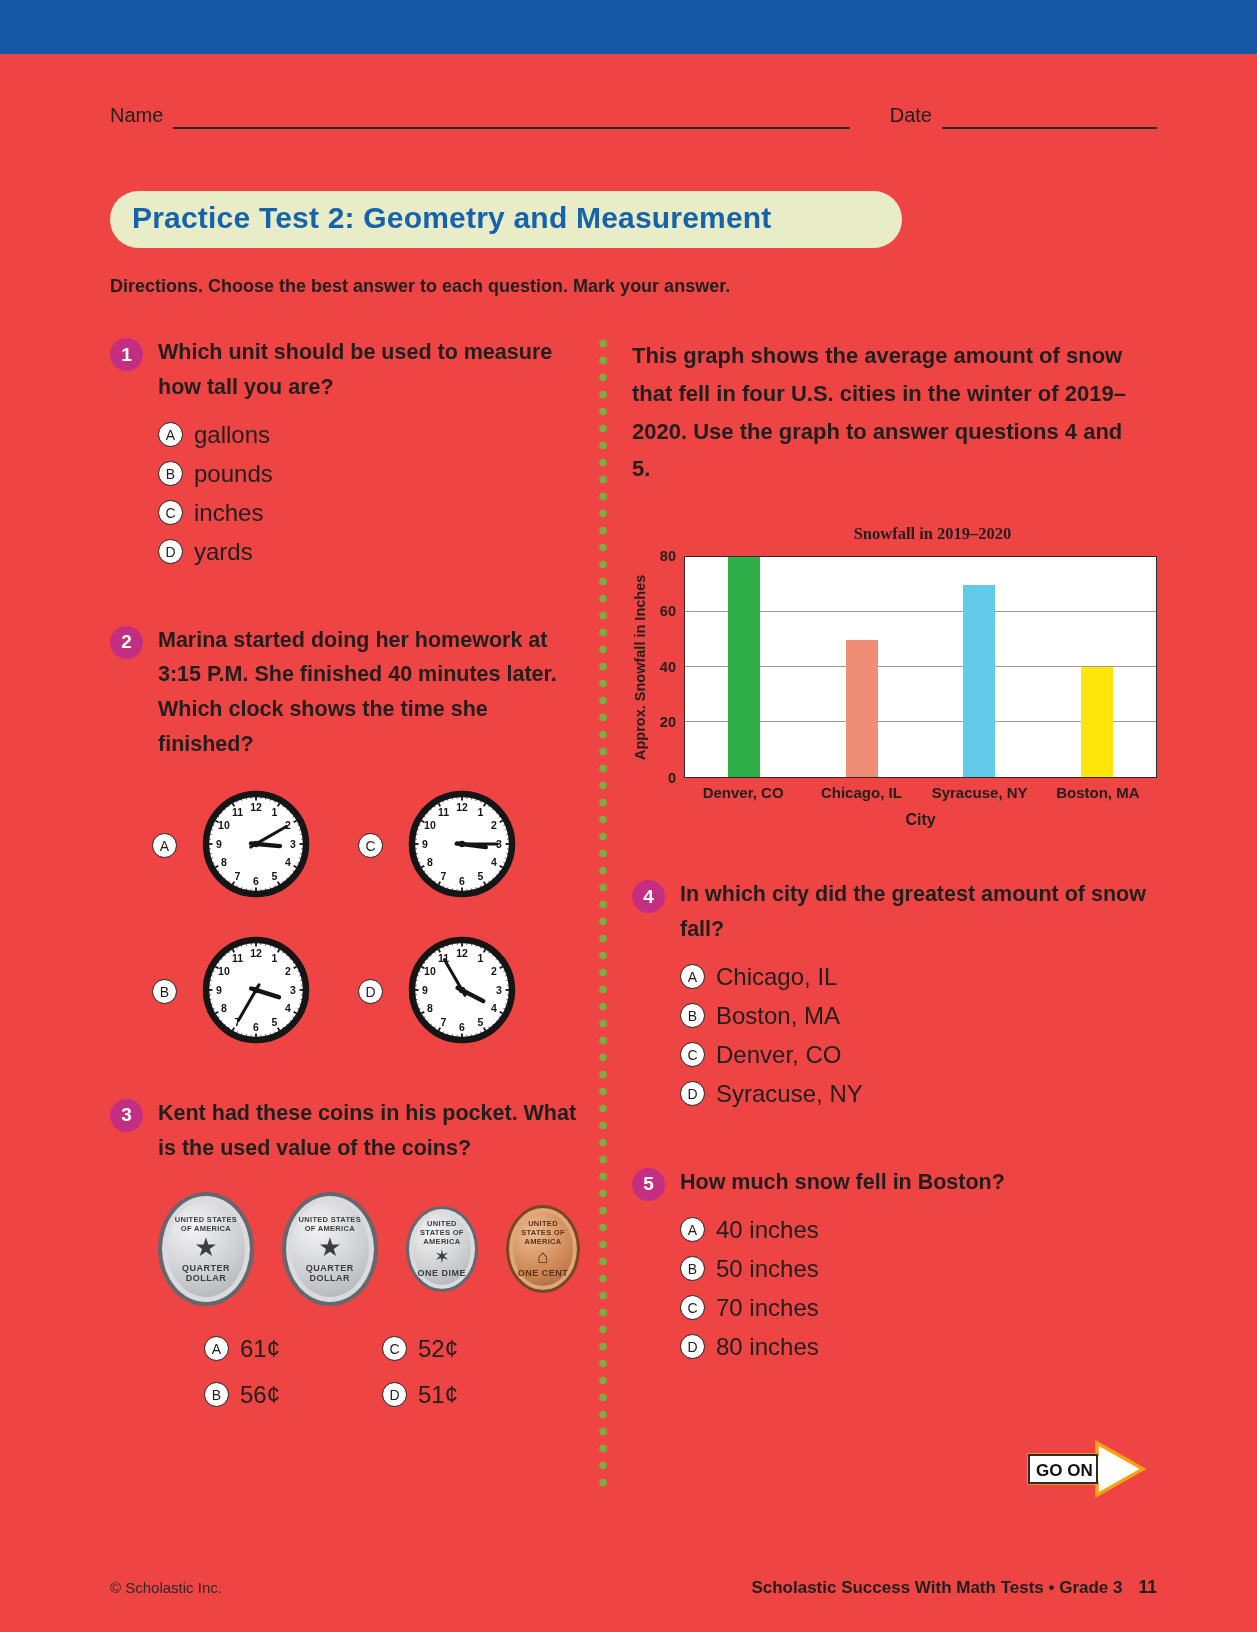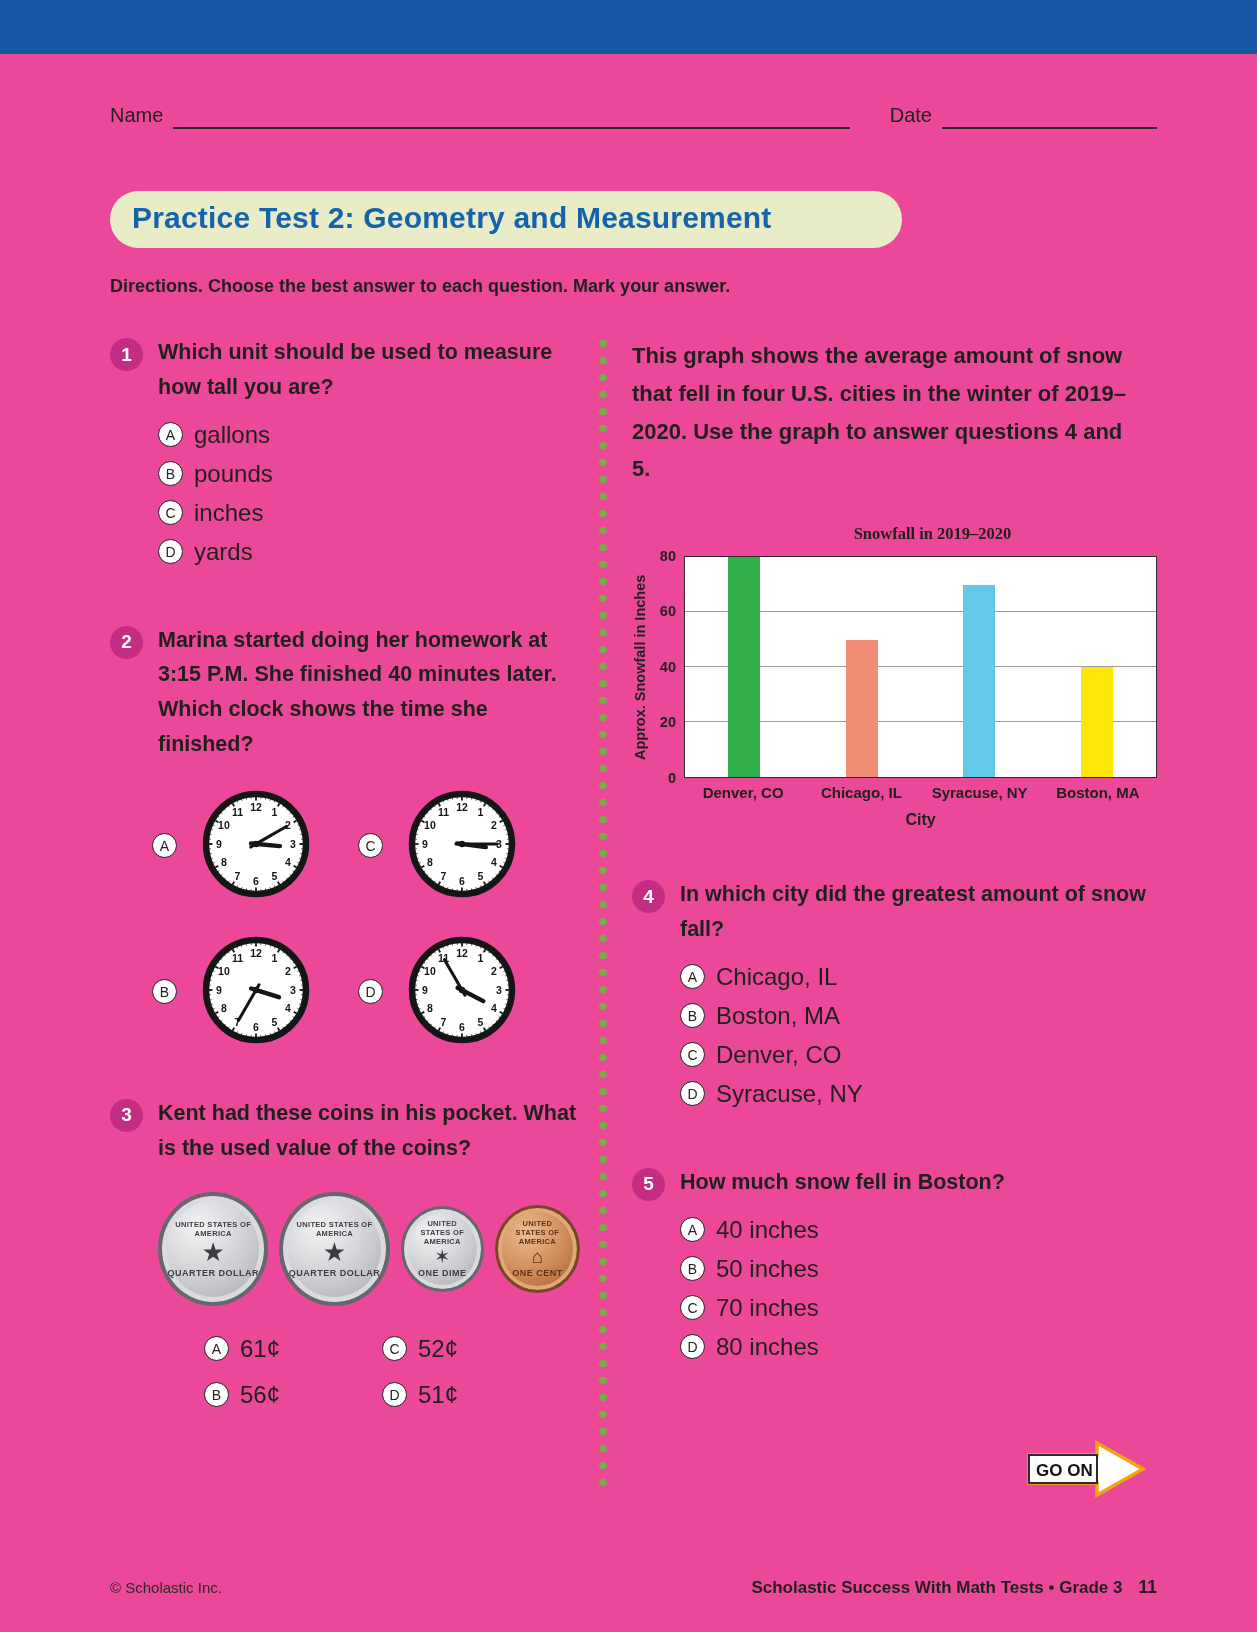--- a/index.html
+++ b/index.html
@@ -1,17 +1,17 @@
 <!DOCTYPE html>
 <html><head>
 <meta charset="utf-8">
 <style>
   * { box-sizing: border-box; }
   body { margin:0; background:#ffffff; font-family:"Liberation Sans", sans-serif; color:#201f1d; }
-  .sheet { position:relative; width:1257px; min-height:1632px; margin:0 auto; background:#ec4899; display:flex; flex-direction:column; }
+  .sheet { position:relative; width:1257px; min-height:1632px; margin:0 auto; background:#ef4444; display:flex; flex-direction:column; }
   .topbar { height:54px; background:#1658a4; flex:0 0 auto; }
   .content { flex:1 1 auto; display:flex; flex-direction:column; padding:0 100px 0 110px; }
 
   .name-date-row { display:flex; align-items:flex-end; margin-top:50px; font-size:20px; }
   .nd-label { flex:0 0 auto; padding-bottom:2px; }
   .write-line { border-bottom:2px solid #2a2a2a; height:24px; }
   .name-line { flex:1 1 auto; margin:0 40px 0 10px; }
   .date-line { width:215px; margin-left:10px; }
 
   .title-banner { margin-top:62px; background:#e9edc7; border-radius:30px; width:792px; padding:10px 20px 13px 22px; }
@@ -35,21 +35,21 @@
   .options { margin-top:16px; }
   .option { display:flex; align-items:center; margin:11px 0; }
   .letter { flex:0 0 auto; width:25px; height:25px; border:1.8px solid #1e1e1c; border-radius:50%;
             display:flex; align-items:center; justify-content:center; font-size:14px; margin-right:11px;
             background:#fff; cursor:pointer; }
   .opt-text { font-size:24px; }
 
   .clocks { display:grid; grid-template-columns:auto auto; gap:30px 46px; margin:26px 0 0 -6px; justify-content:start; }
   .clock-cell { display:flex; align-items:center; gap:12px; }
 
-  .coins { display:flex; align-items:center; gap:11px; margin:26px 0 4px; }
+  .coins { display:flex; align-items:center; gap:28px; margin:26px 0 4px; }
   .coin { border-radius:50%; display:flex; flex-direction:column; align-items:center; justify-content:center;
           text-align:center; overflow:hidden; }
   .coin-top { font-size:7.5px; letter-spacing:0.3px; font-weight:bold; padding:0 10px; }
   .coin-mid { font-size:26px; line-height:1.15; }
   .coin-bottom { font-size:9px; font-weight:bold; letter-spacing:0.5px; }
   .quarter { width:114px; height:114px; background:radial-gradient(circle at 36% 30%, #f4f4f5, #cbcccf 55%, #a3a4a9);
              border:4px solid #66676d; box-shadow:inset 0 0 0 5px #dadbde; color:#3c3d42; }
   .dime { width:86px; height:86px; background:radial-gradient(circle at 36% 30%, #f4f4f5, #cbcccf 55%, #a3a4a9);
           border:3px solid #66676d; box-shadow:inset 0 0 0 4px #dadbde; color:#3c3d42; }
   .dime .coin-mid { font-size:19px; }

